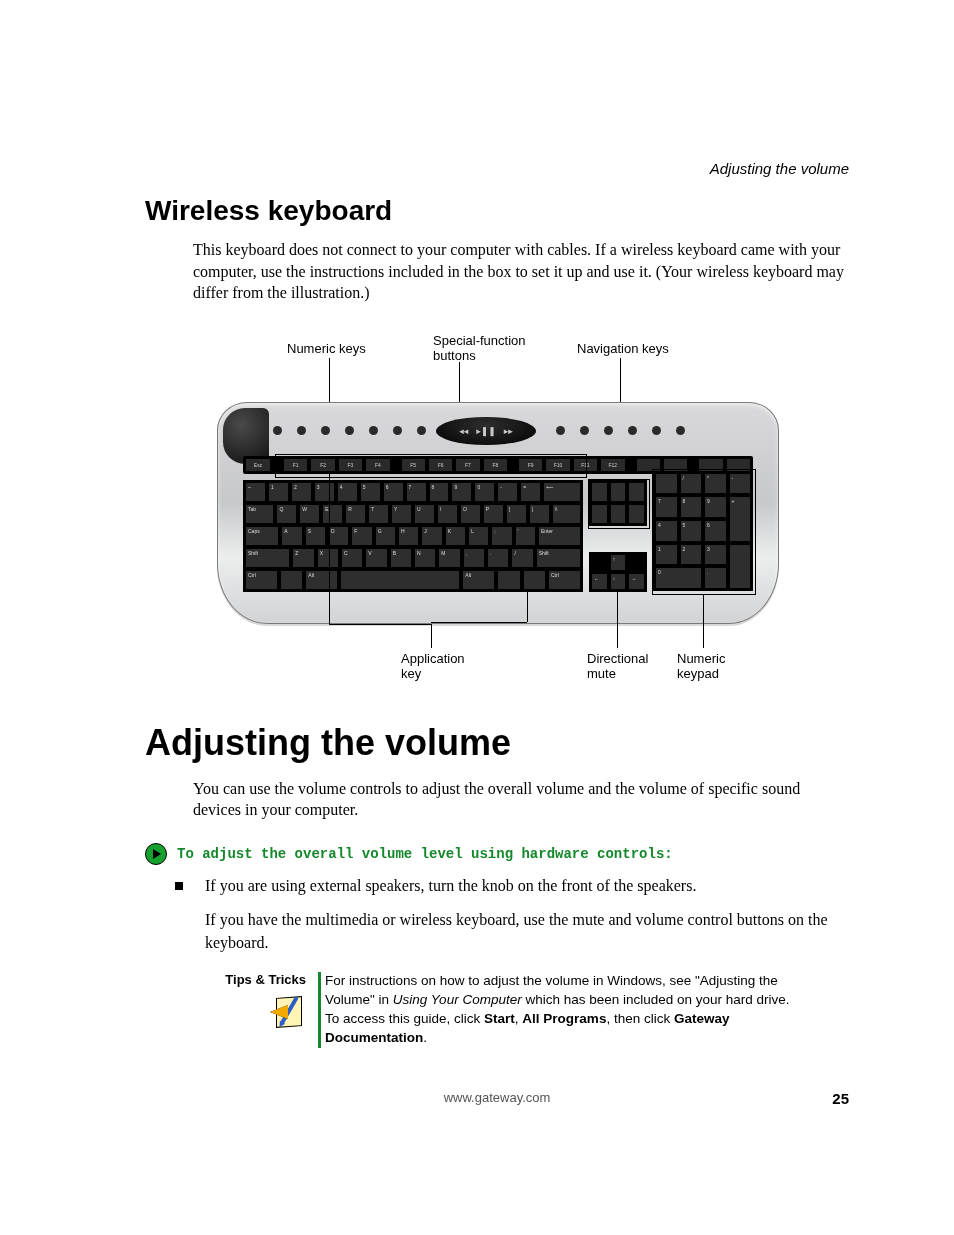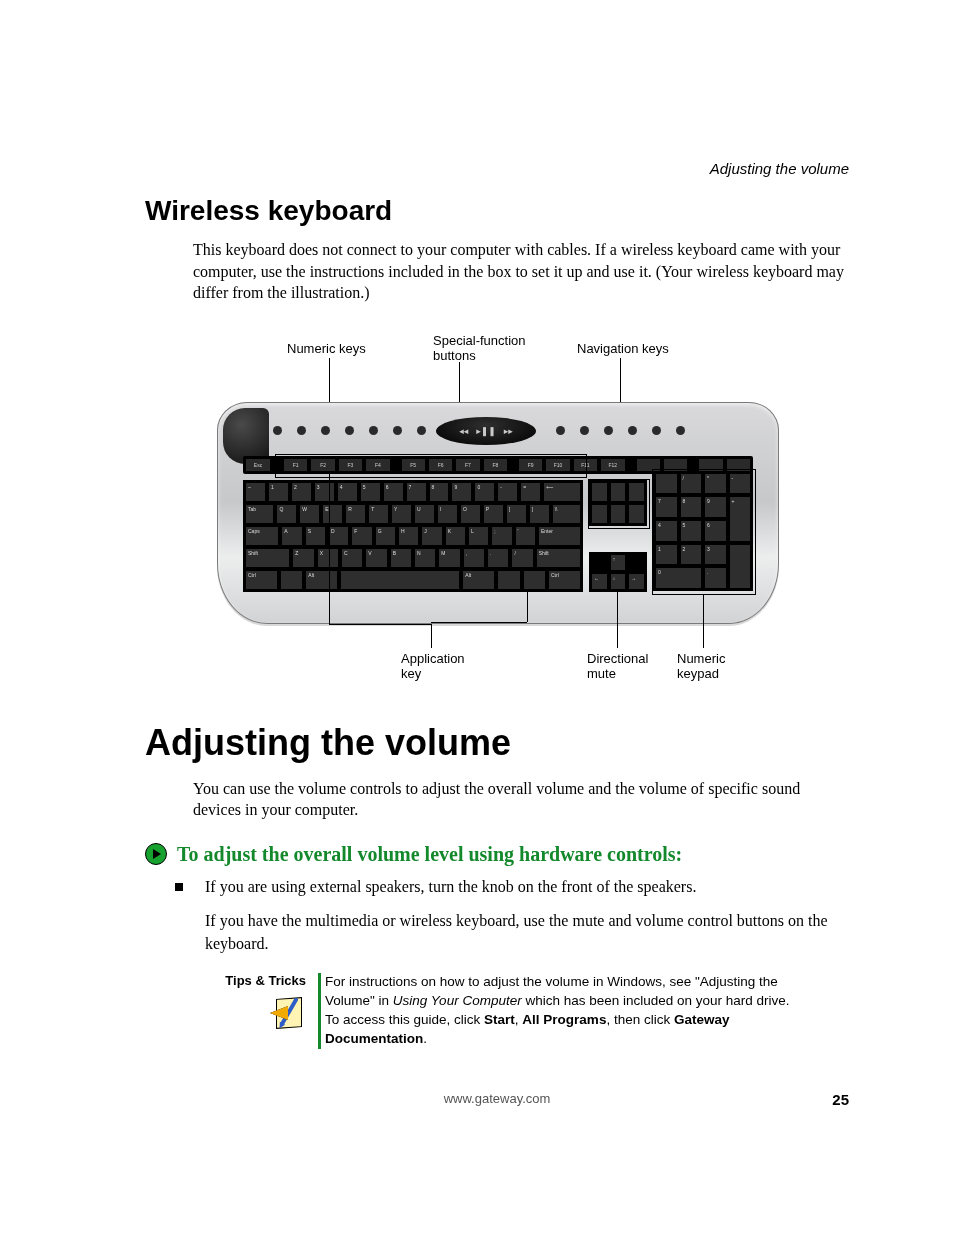--- a/index.html
+++ b/index.html
@@ -185,24 +185,24 @@
   }
   .play-icon::before{
     content:""; display:block;
     width:0;height:0;
     border-left:8px solid #000;
     border-top:5px solid transparent;
     border-bottom:5px solid transparent;
     margin-left:2px;
   }
   .inst-heading {
-    font-family: Liberation Serif, serif;
+    font-family: Liberation Mono, monospace;
     font-weight: 700;
     color: #14892c;
-    font-size: 20px;
+    font-size: 14px;
   }
   .bullet-row {
     display:flex; align-items:flex-start;
     padding-left: 30px;
     margin: 6px 0 12px 0;
   }
   .sq-bullet {
     width:8px; height:8px; background:#000; margin: 7px 22px 0 0;
     flex: 0 0 8px;
   }

